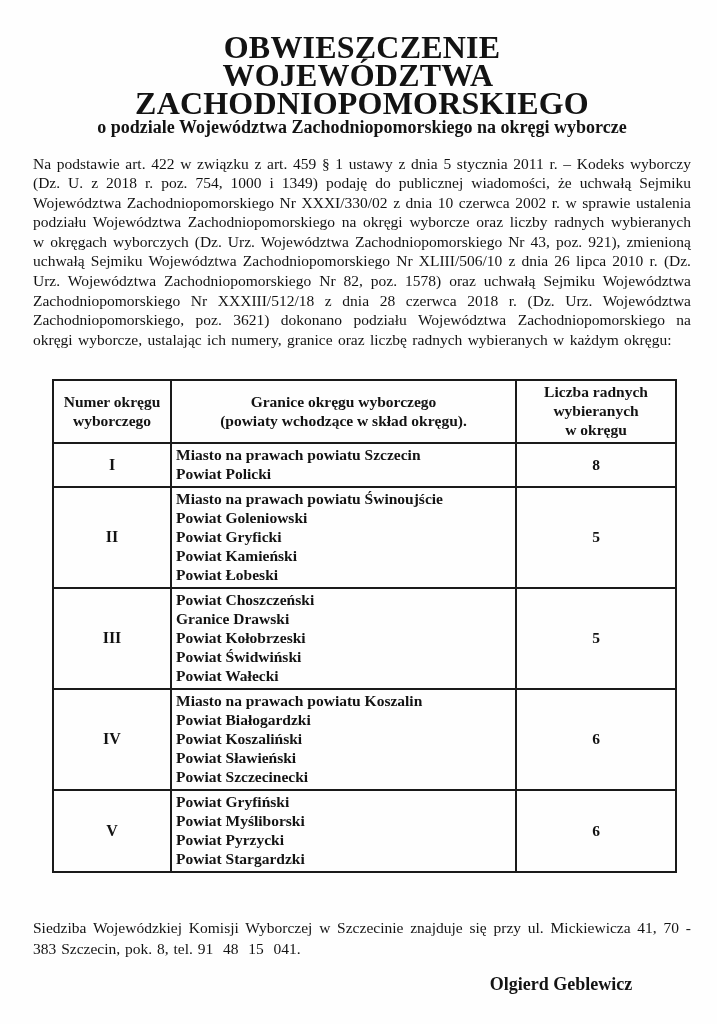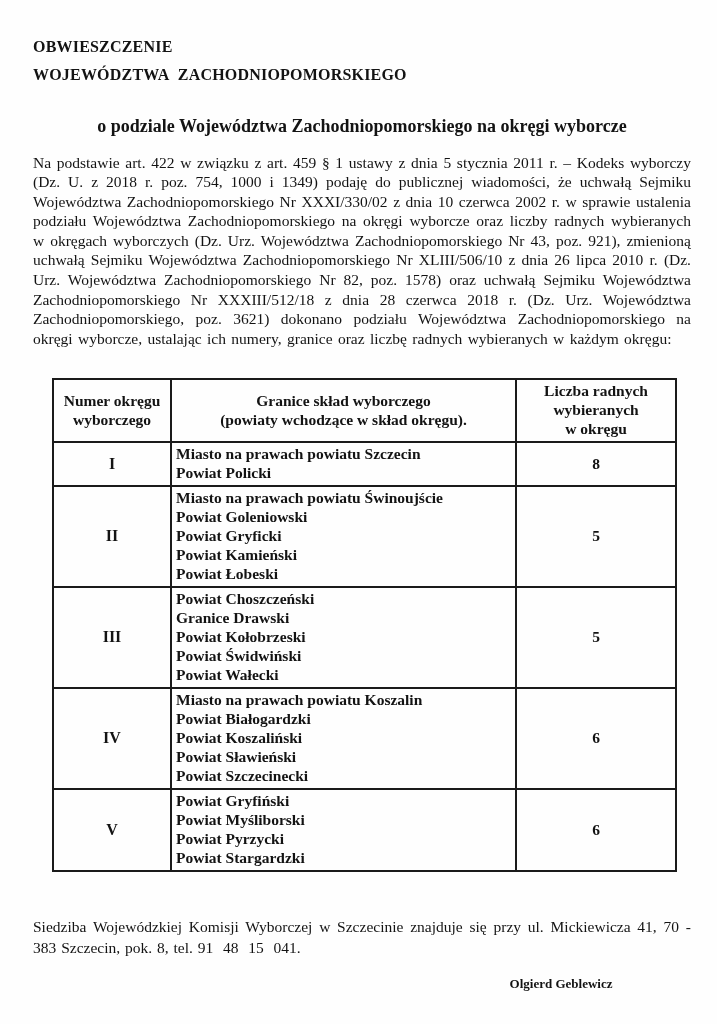--- a/index.html
+++ b/index.html
@@ -13,30 +13,30 @@
     height: 1024px;
     margin: 0 auto;
     background: #fefefe;
     color: #131313;
     font-family: "Liberation Serif", "DejaVu Serif", serif;
     box-sizing: border-box;
     padding: 33px 26px 0 33px;
     overflow: hidden;
   }
   .title-block {
-    font-weight: bold;
-    font-size: 16px;
+    text-align: center;
+    font-weight: bold;
+    font-size: 32px;
     line-height: 28px;
     letter-spacing: 0.2px;
   }
   .title-line {
     white-space: pre-wrap;
   }
   .subtitle {
-    margin-top: 27px;
     text-align: center;
     font-weight: bold;
     font-size: 18px;
     line-height: 21px;
   }
   .intro {
     font-size: 15.5px;
     line-height: 19.6px;
     text-align: justify;
     word-spacing: 1.5px;
@@ -89,21 +89,21 @@
     font-size: 15.5px;
     line-height: 21px;
     text-align: justify;
     word-spacing: 1px;
   }
   .signature {
     margin: 8px -4px 0 auto;
     width: 268px;
     text-align: center;
     font-weight: bold;
-    font-size: 13px;
+    font-size: 18px;
     line-height: 19.5px;
   }
 </style>
 </head>
 <body>
 
 <div class="page">
 
   <div class="title-block">
     <div class="title-line">OBWIESZCZENIE</div>
@@ -120,21 +120,21 @@
         <col class="c2">
         <col class="c3">
     </colgroup>
     <thead>
       <tr class="hdr">
         <th>
           <div>Numer okręgu</div>
           <div>wyborczego</div>
         </th>
         <th>
-          <div>Granice skład wyborczego</div>
+          <div>Granice okręgu wyborczego</div>
           <div>(powiaty wchodzące w skład okręgu).</div>
         </th>
         <th>
           <div>Liczba radnych</div>
           <div>wybieranych</div>
           <div>w okręgu</div>
         </th>
       </tr>
     </thead>
     <tbody>

